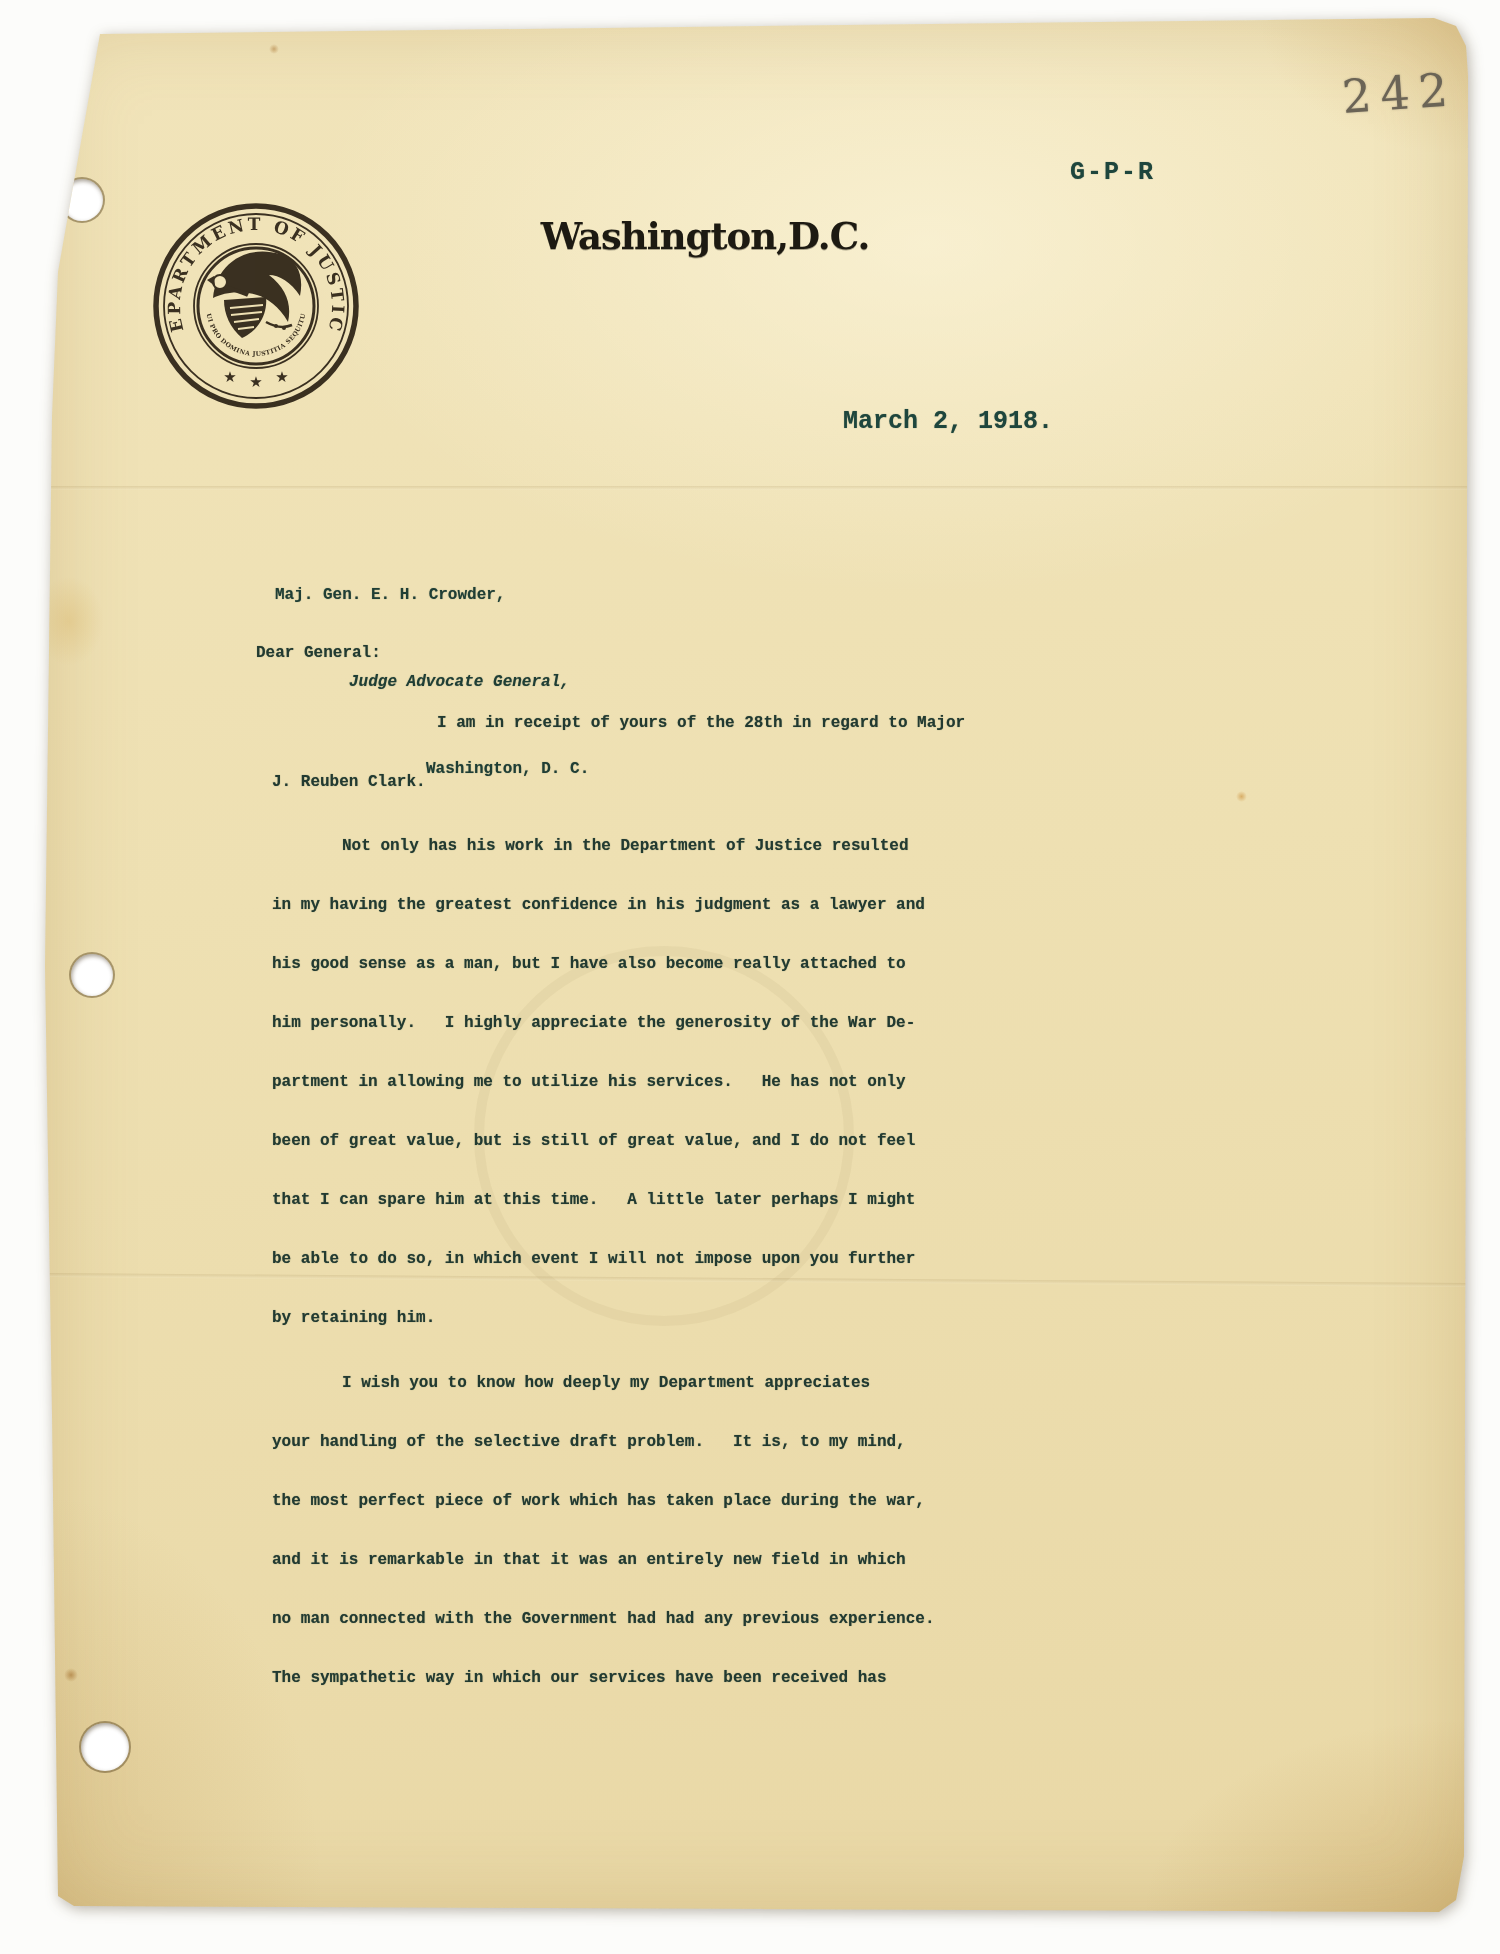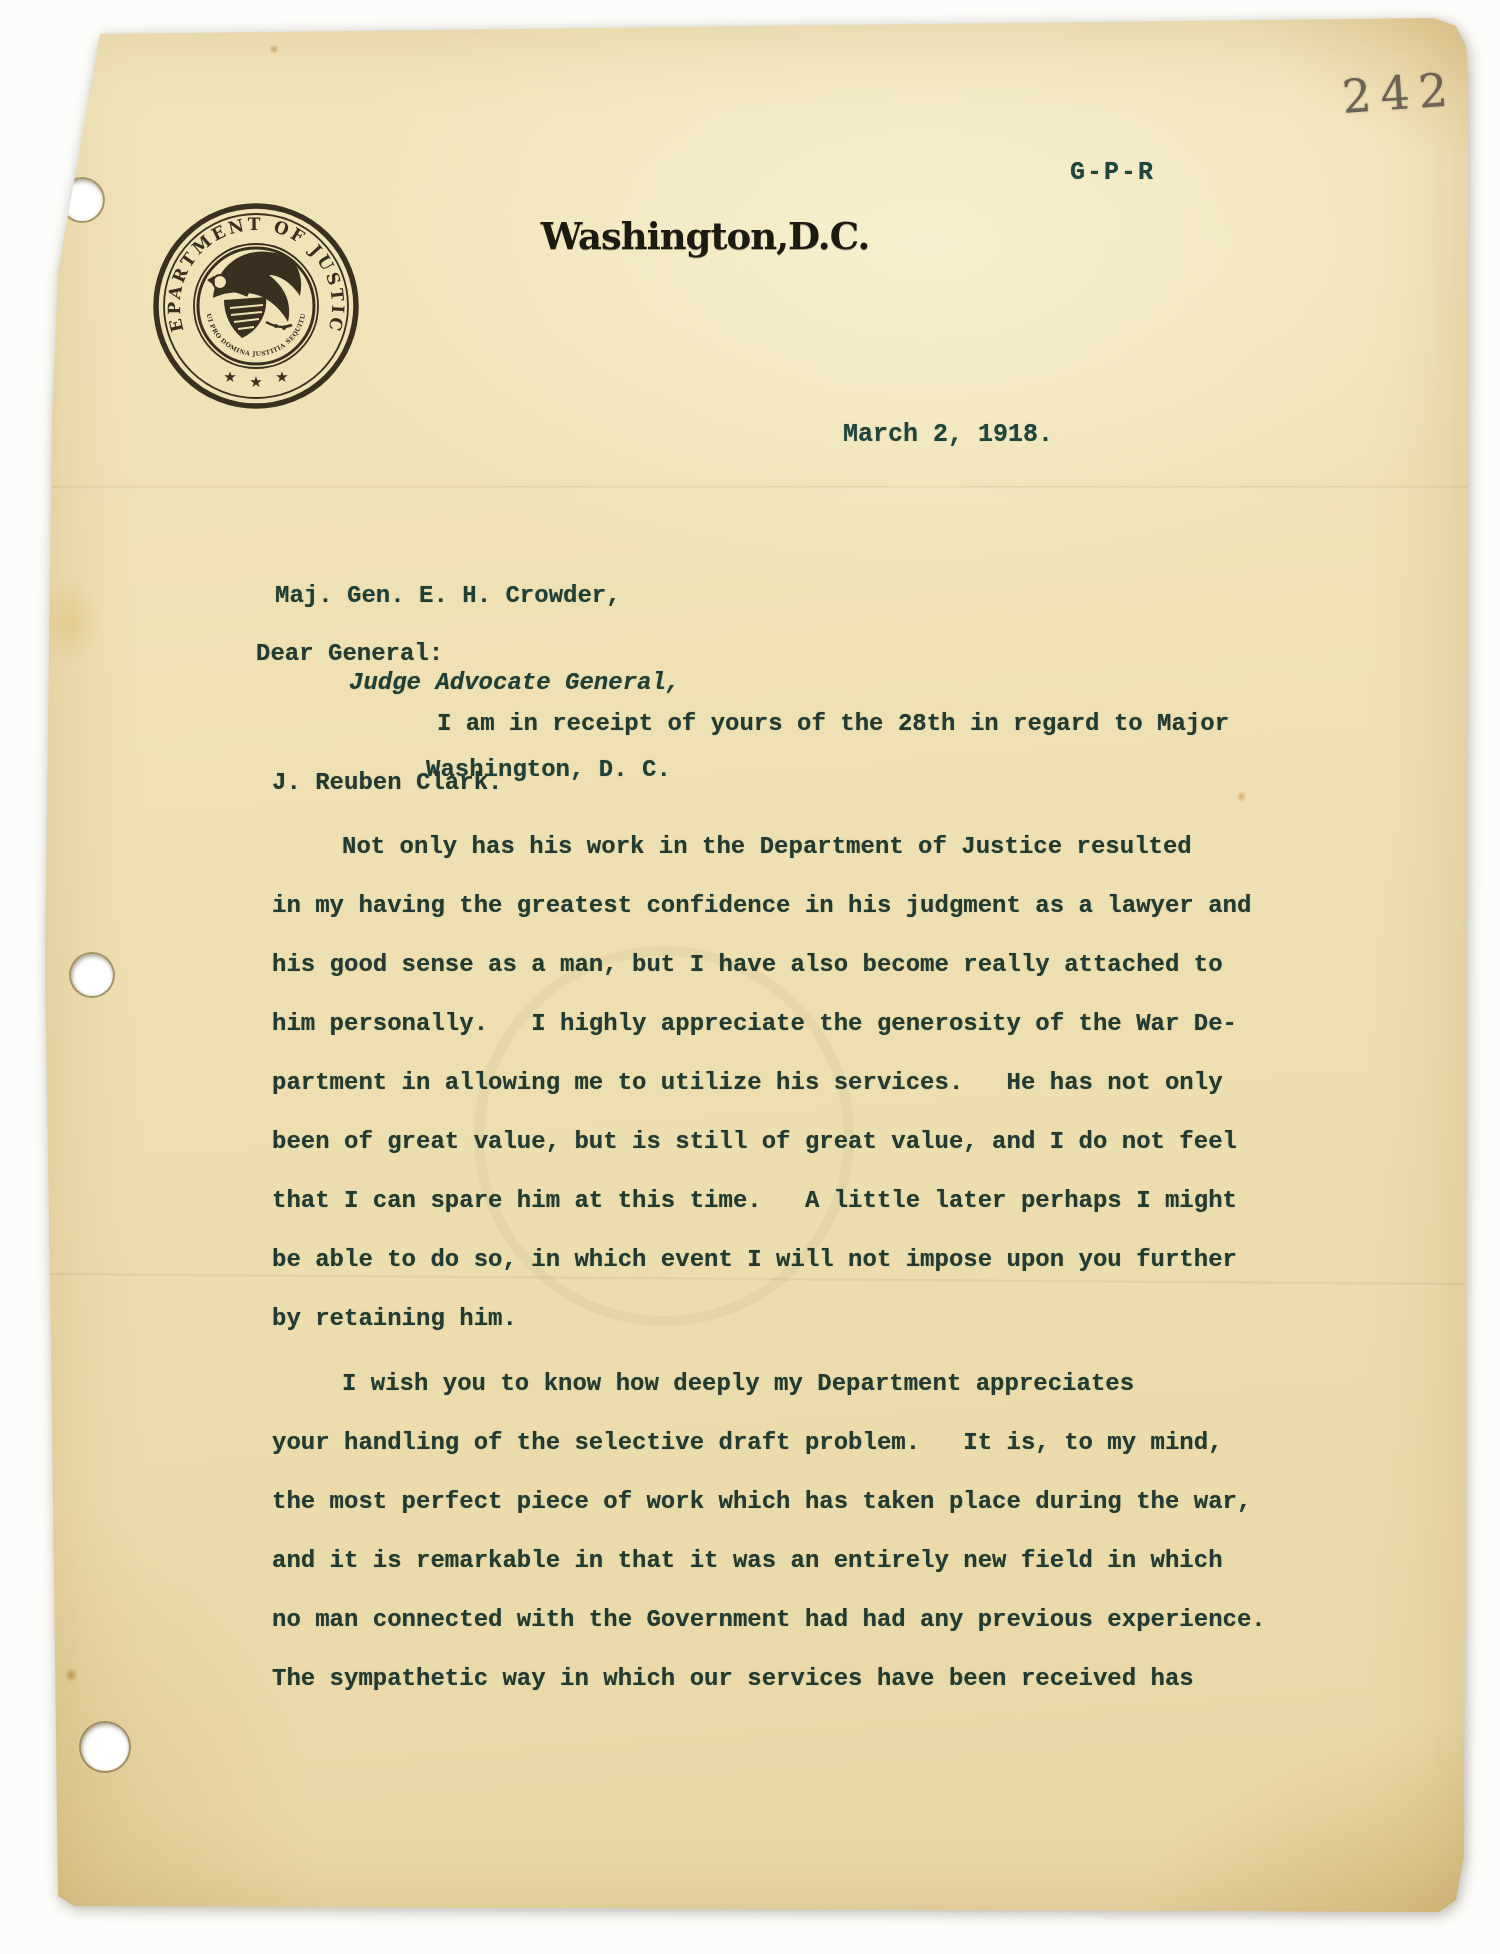--- a/index.html
+++ b/index.html
@@ -25,30 +25,30 @@
     clip-path:polygon(
       56px 18px, 1390px 2px, 1412px 10px, 1422px 30px, 1424px 60px,
       1420px 1840px, 1412px 1884px, 1395px 1896px,
       30px 1890px, 14px 1880px, 8px 1400px, 1px 950px, 8px 400px, 14px 256px);
     box-shadow:inset 0 0 90px rgba(150,110,40,.25);
   }
   .typed{
     position:absolute;
     font-family:"Liberation Mono", monospace;
     font-weight:700;
-    font-size:24px;
+    font-size:16px;
     color:#223a31;
     text-shadow:0 0 1px rgba(30,58,48,.55);
     white-space:pre-wrap;
   }
   .body-par{left:228px;width:1045px;line-height:59px;}
   .indent-wide{text-indent:165px;}
   .indent-std{text-indent:70px;}
   .salutation{left:212px;line-height:59px;}
-  .date-line{left:799px;top:404px;line-height:30px;font-size:25px;color:#1e463d;}
+  .date-line{left:799px;top:391px;line-height:30px;font-size:25px;color:#1e463d;}
   .routing{left:1026px;top:142px;line-height:30px;font-size:25px;letter-spacing:2px;color:#1e463d;}
   .address{left:231px;top:507px;line-height:29px;color:#1f3e35;}
   .address .l2{margin-left:74px;font-style:italic;}
   .address .l3{margin-left:151px;}
   .pencil-number{
     position:absolute;left:1298px;top:50px;
     font-family:"DejaVu Serif", serif;
     font-size:46px;color:#6b6456;
     letter-spacing:9px;
     transform:rotate(-4deg);

